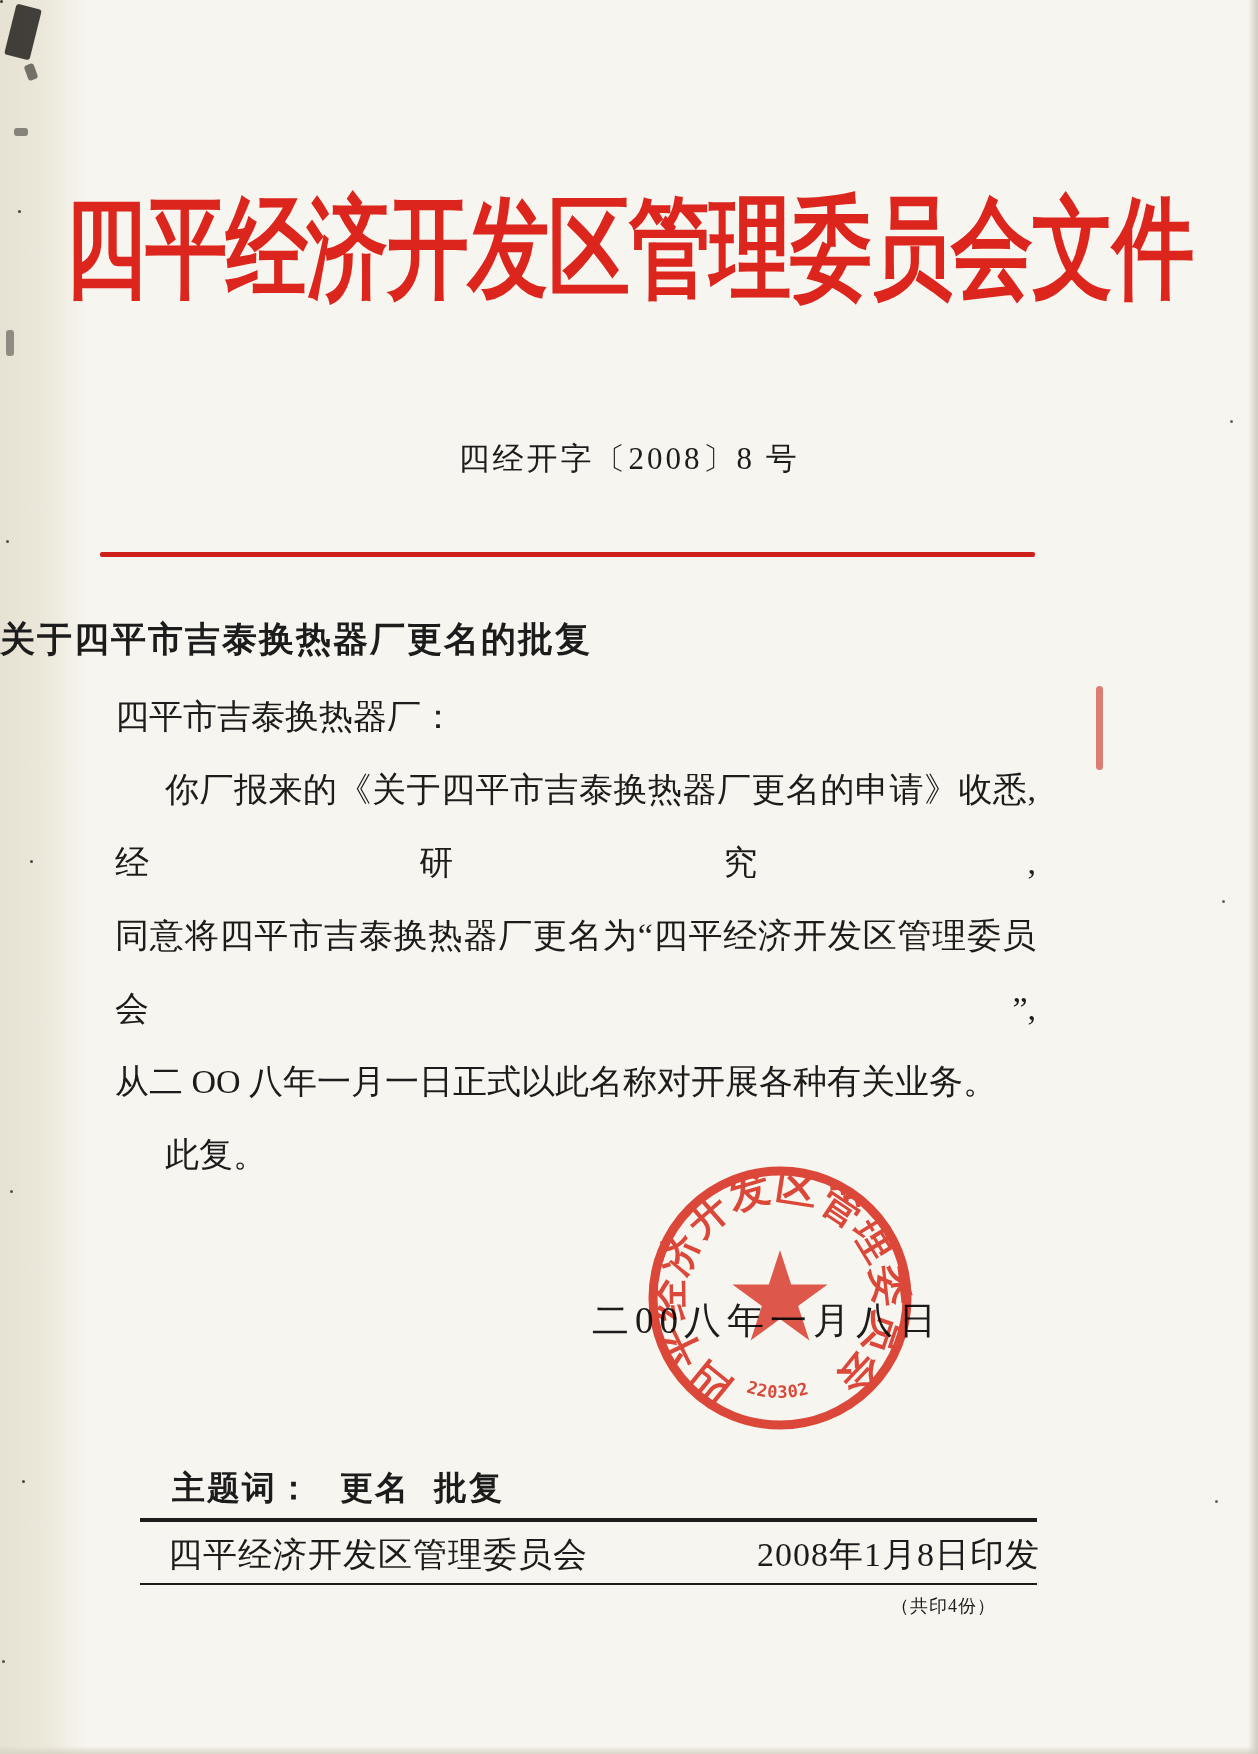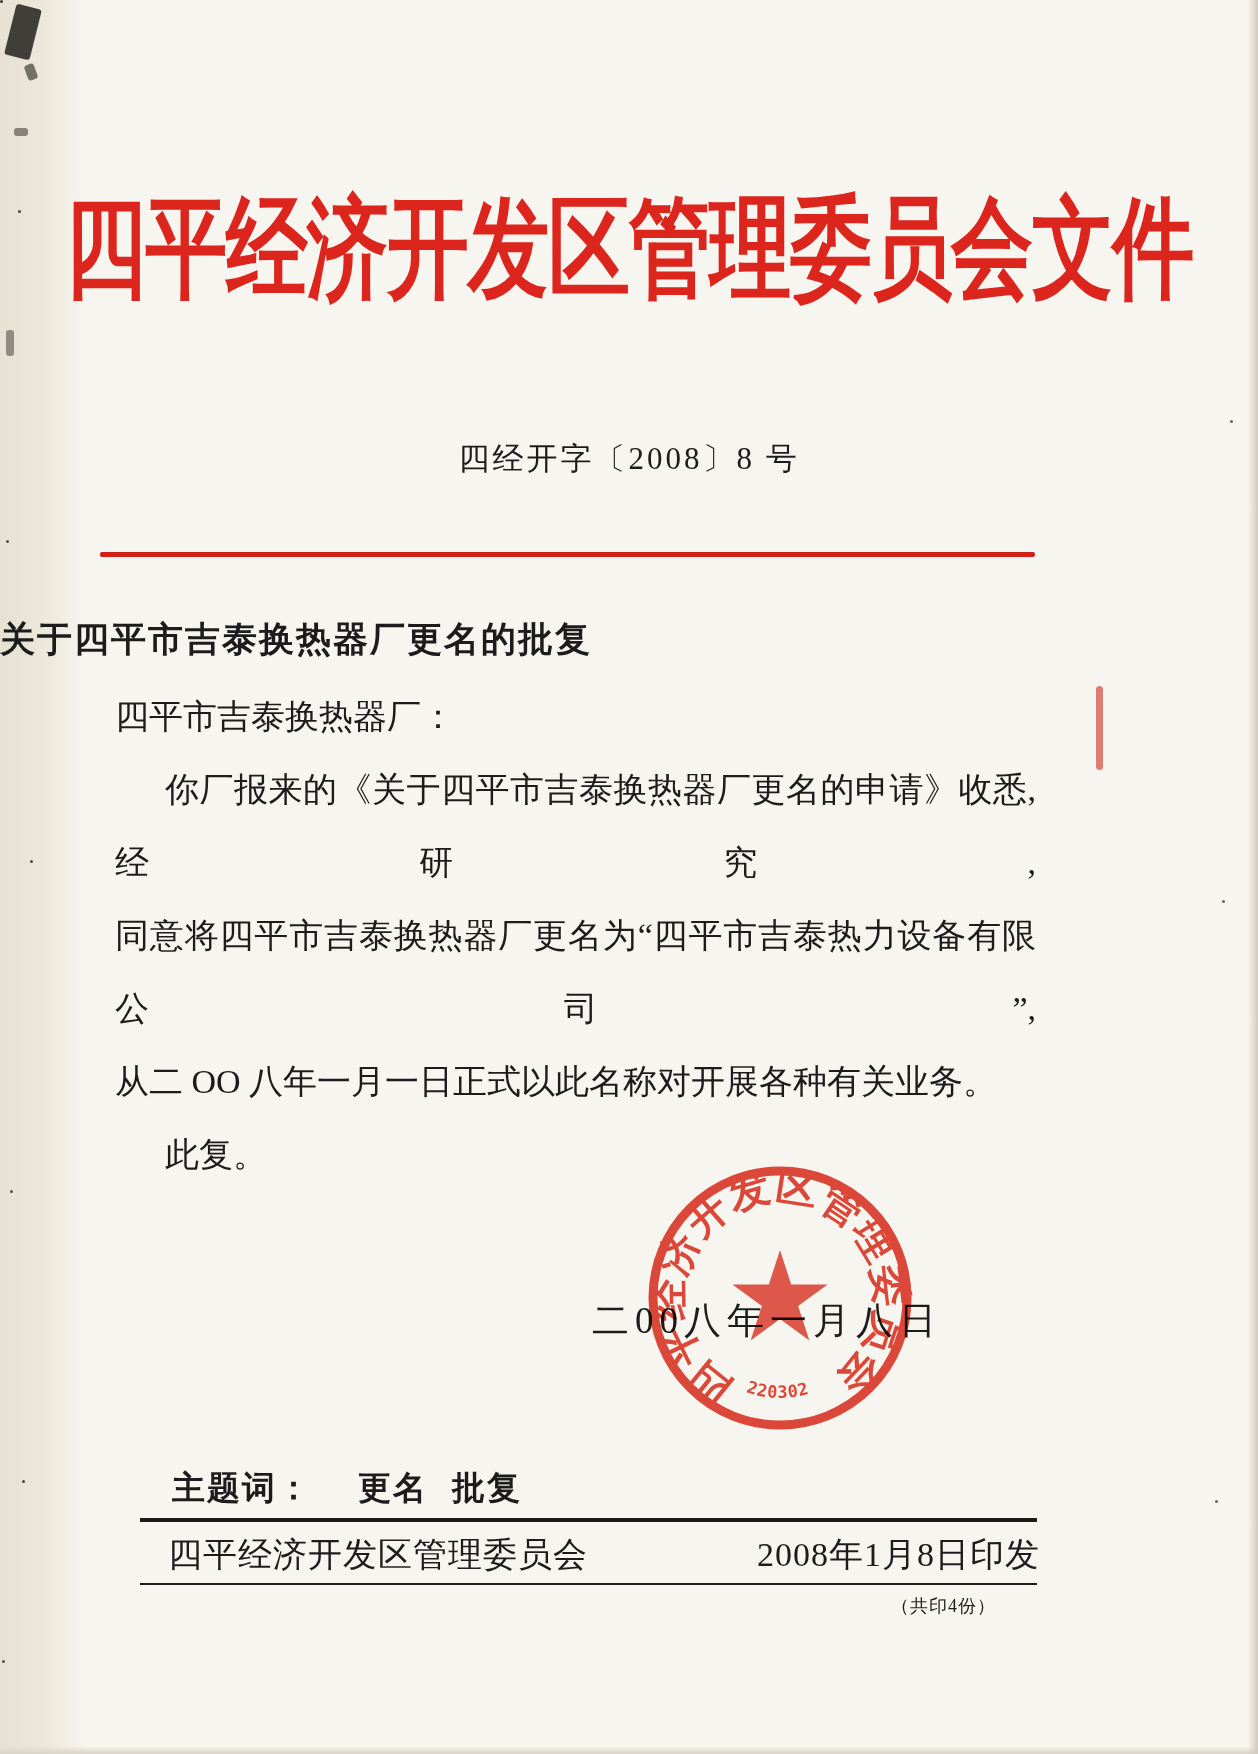--- a/index.html
+++ b/index.html
@@ -70,21 +70,21 @@
   }
   .stamp{
     position:absolute;left:630px;top:1148px;width:300px;height:300px;
     mix-blend-mode:multiply;opacity:.92;
   }
   .keywords{
     position:absolute;left:172px;top:1466px;
     font-size:33px;font-weight:bold;letter-spacing:2px;
     font-family:"Liberation Sans","DejaVu Sans",sans-serif;
   }
-  .kw-item1{margin-left:46px;}
+  .kw-item1{margin-left:28px;}
   .kw-item2{margin-left:24px;text-align:center;}
   .hr1{position:absolute;left:140px;top:1518px;width:897px;height:4px;background:#1c1c1c;}
   .hr2{position:absolute;left:140px;top:1583px;width:897px;height:2px;background:#1c1c1c;}
   .office{
     position:absolute;left:168px;top:1532px;
     font-size:34px;letter-spacing:1px;
   }
   .print-date{
     position:absolute;right:218px;top:1532px;
     font-size:34px;letter-spacing:1px;
@@ -111,21 +111,21 @@
 
   <div class="doc-number">四经开字〔2008〕8 号</div>
 
   <div class="red-rule" style="background:#cc2018"></div>
 
   <div class="doc-title">关于四平市吉泰换热器厂更名的批复</div>
 
   <div class="body-block">
     <div class="body-line">四平市吉泰换热器厂：</div>
     <div class="body-line indent fill">你厂报来的《关于四平市吉泰换热器厂更名的申请》收悉,经研究,</div>
-    <div class="body-line fill">同意将四平市吉泰换热器厂更名为“四平市吉泰热力设备有限公司”,</div>
+    <div class="body-line fill">同意将四平市吉泰换热器厂更名为“四平经济开发区管理委员会”,</div>
     <div class="body-line">从二 OO 八年一月一日正式以此名称对开展各种有关业务。</div>
     <div class="body-line indent">此复。</div>
   </div>
 
   <div class="issue-date">二00八年一月八日</div>
 
   <svg class="stamp" viewBox="0 0 300 300">
     <g fill="none" stroke="#e03a2b">
       <circle cx="150" cy="150" r="127" stroke-width="9"></circle>
     </g>

